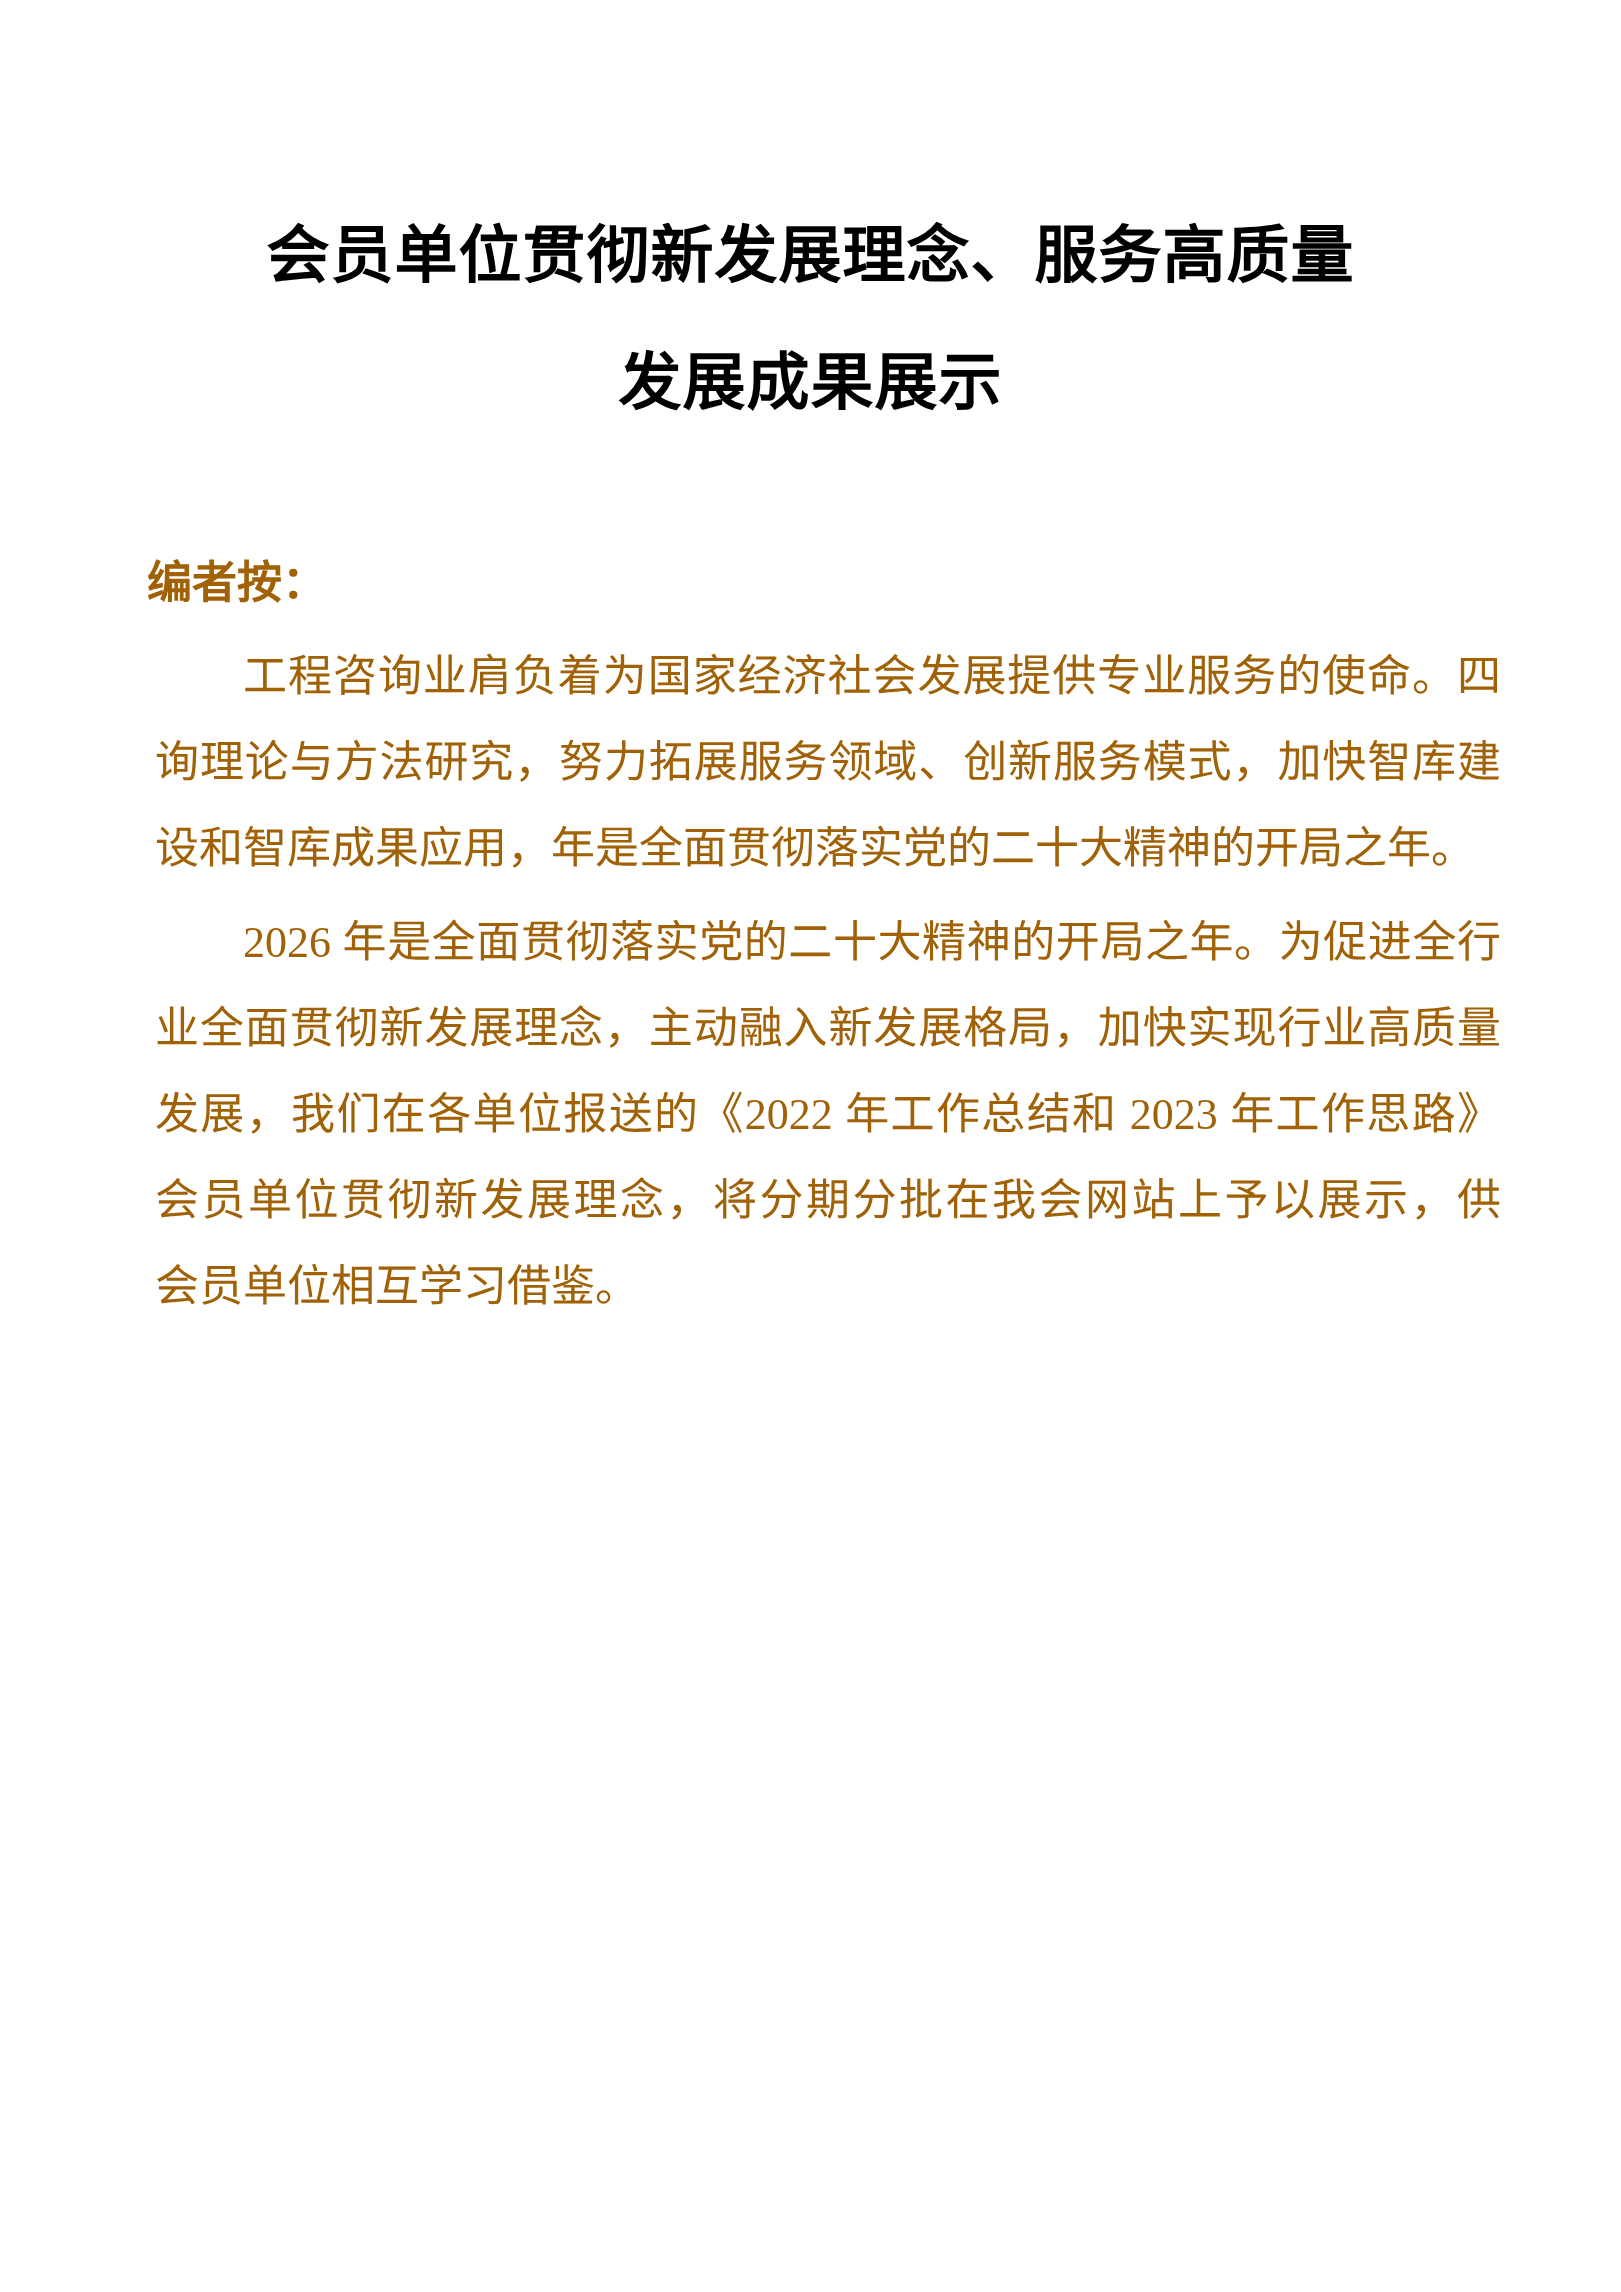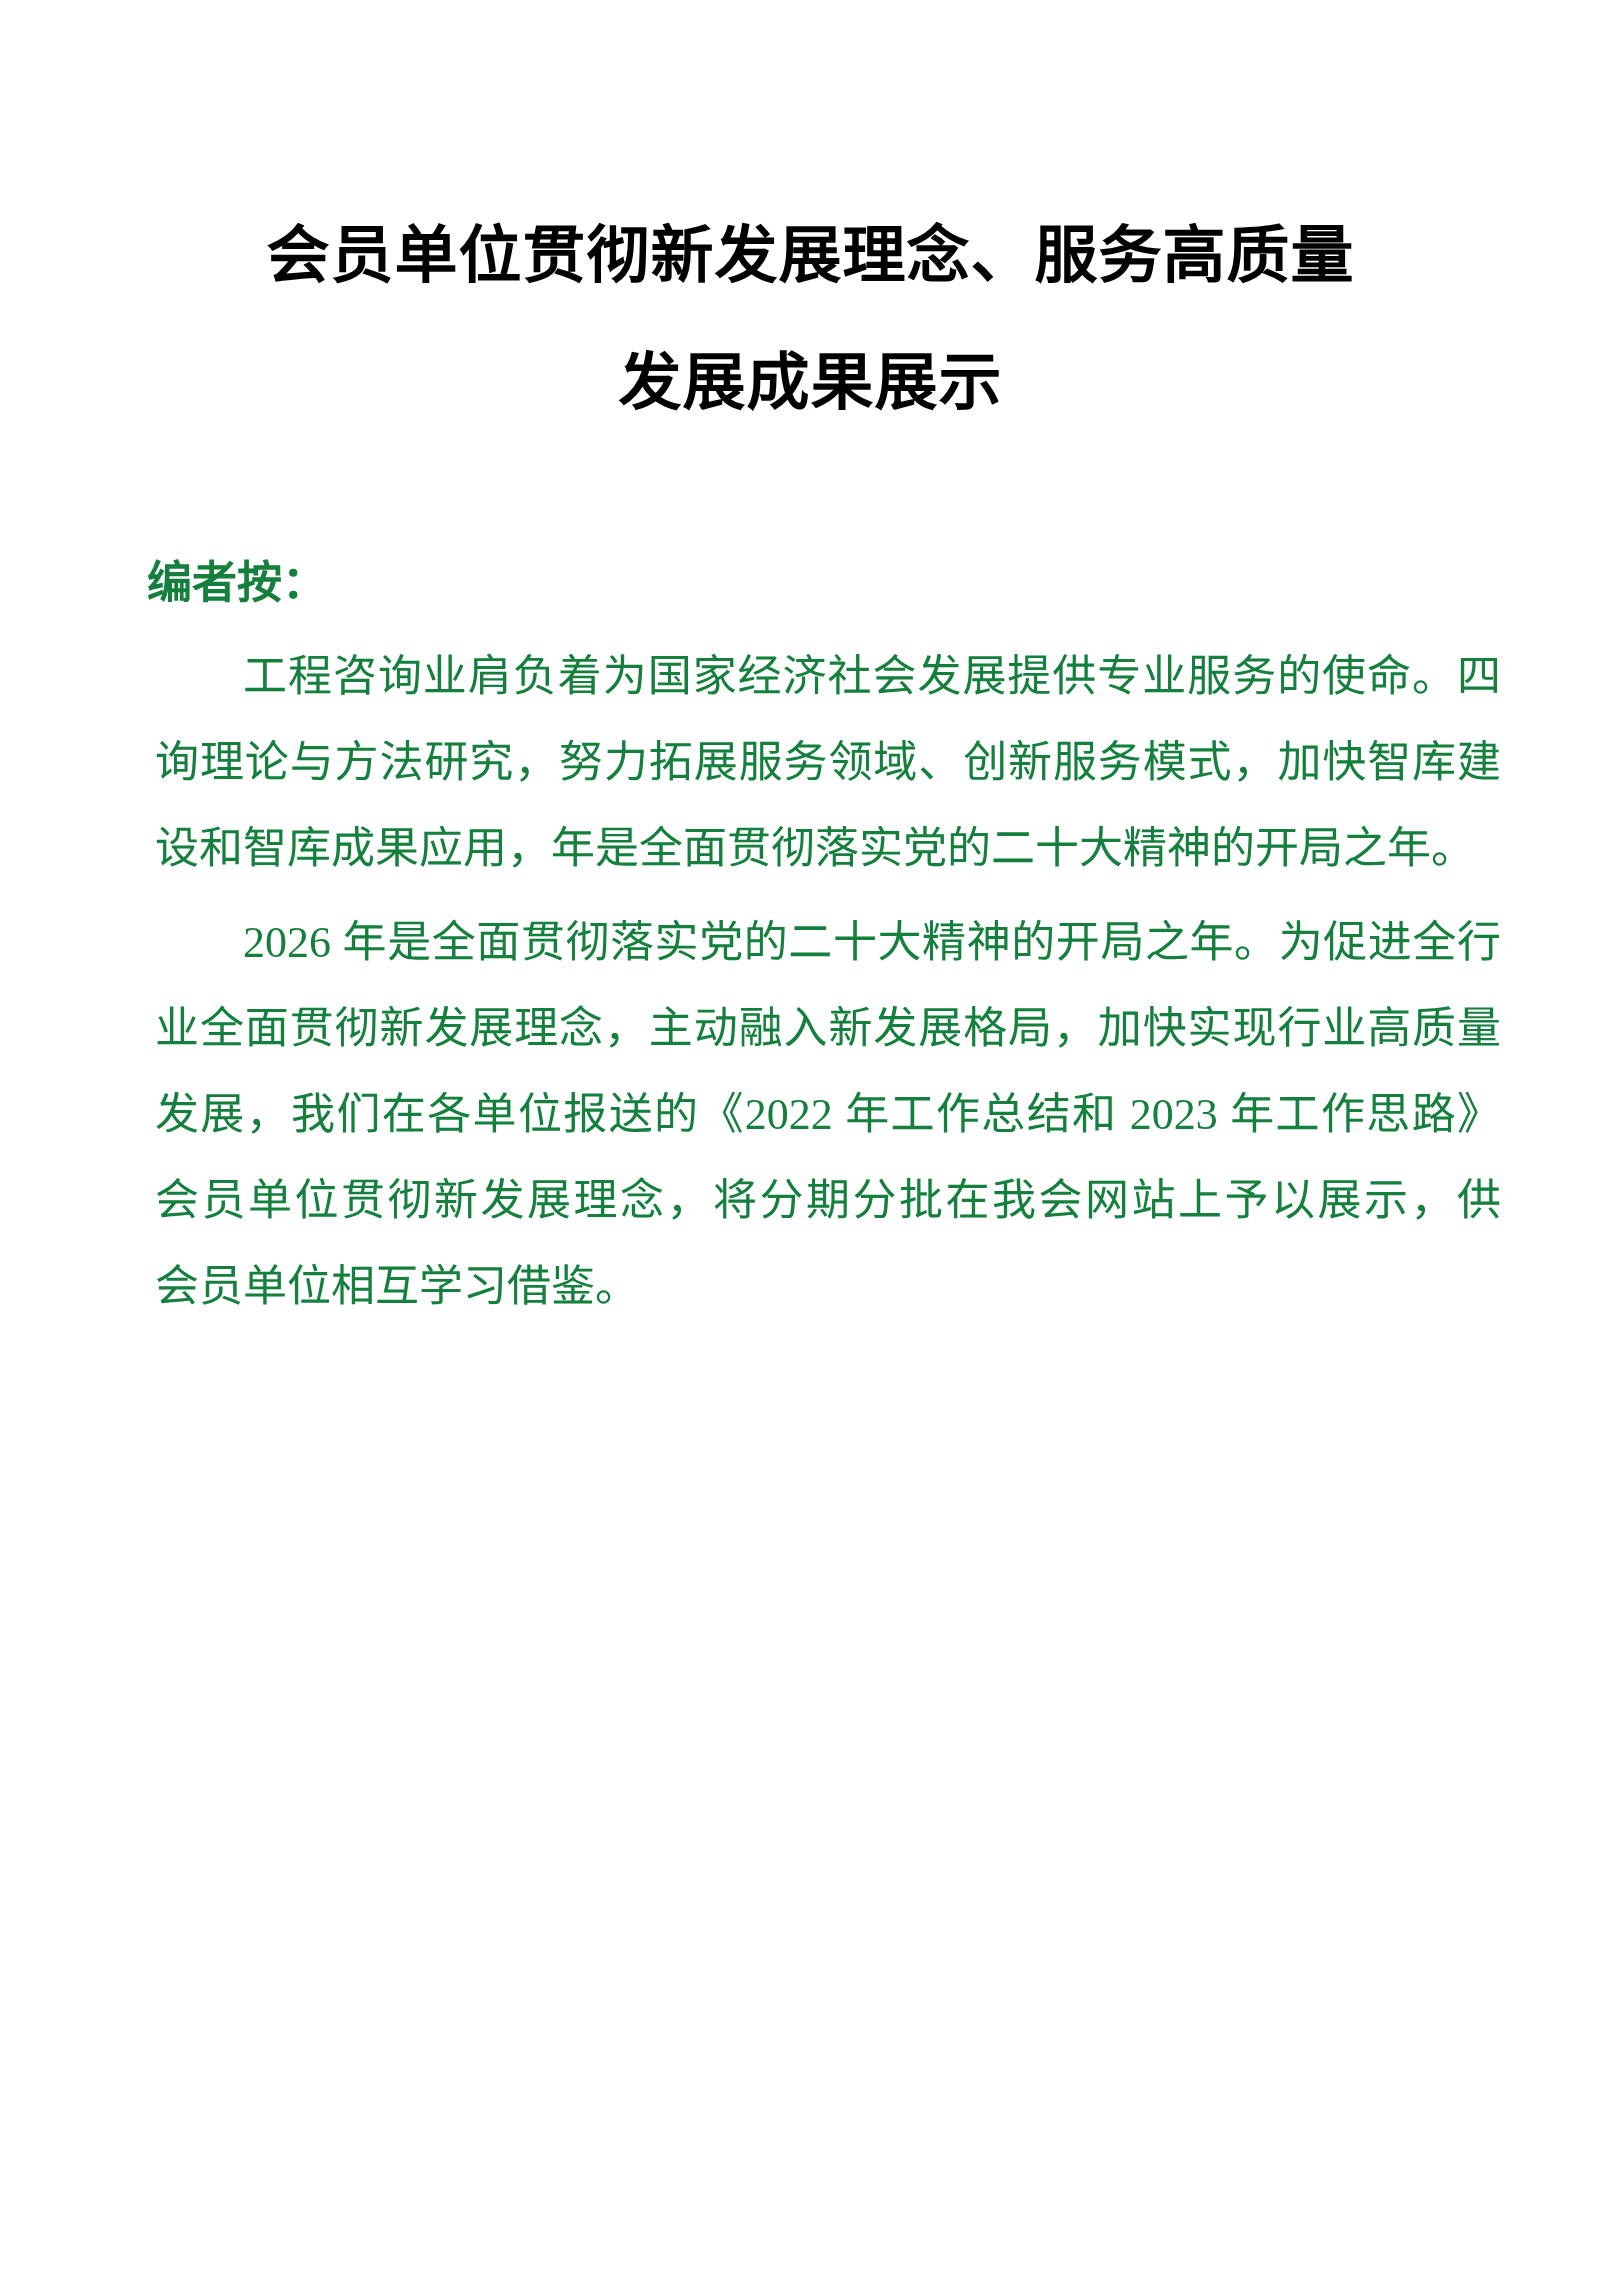--- a/index.html
+++ b/index.html
@@ -29,21 +29,21 @@
     letter-spacing: 1px;
     white-space: nowrap;
   }
   .doc-body {
     margin-top: 93px;
     padding-left: 147px;
     padding-right: 112px;
     font-family: "Liberation Serif", "DejaVu Serif", serif;
     font-size: 44px;
     line-height: 86px;
-    color: #15803d;
+    color: #a16207;
   }
   .editor-heading {
     font-family: "Liberation Sans", "DejaVu Sans", sans-serif;
     font-weight: bold;
     font-size: 45px;
     line-height: 86px;
   }
   .paragraph {
     margin: 8px;
   }

